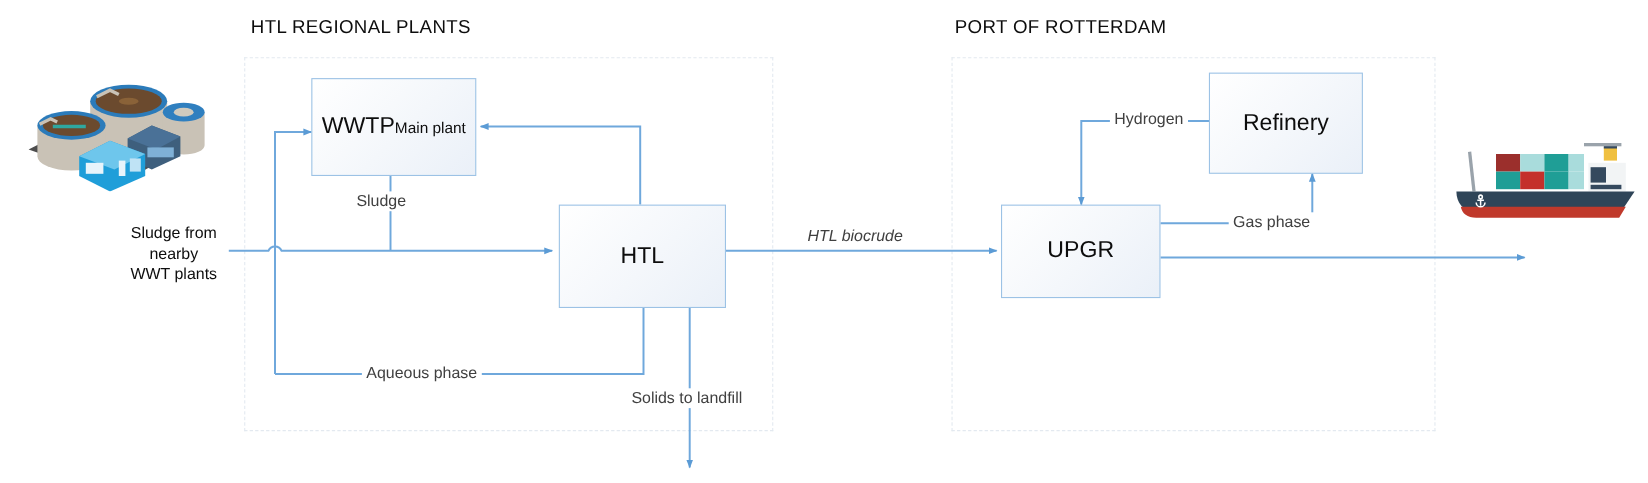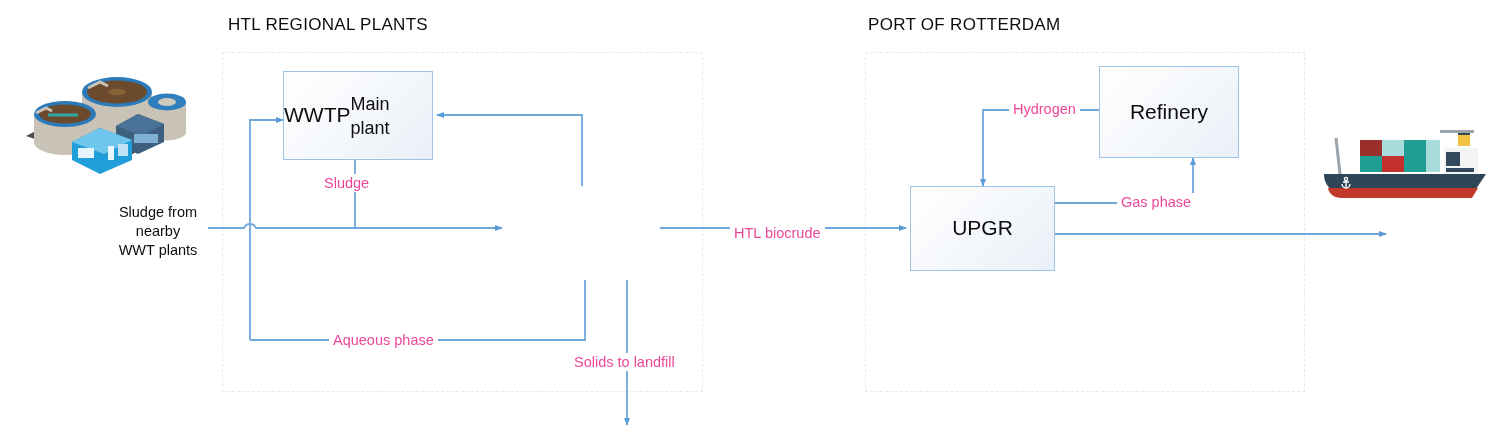--- a/index.html
+++ b/index.html
@@ -30,26 +30,26 @@
     box-sizing:border-box;
     border:1px solid #9cc2e5;
     background:linear-gradient(135deg,#ffffff 0%,#f4f7fb 55%,#eaf0f8 100%);
     display:flex;
     flex-direction:row;
     align-items:center;
     justify-content:center;
     color:#0d0d0d;
   }
   .proc-title{font-size:21px;line-height:1.05;}
-  .proc-sub{font-size:18px;line-height:1.3;margin-top:2px;}
+  .proc-sub{font-size:14px;line-height:1.3;margin-top:2px;}
 
   .edge-label{
     position:absolute;
     font-size:14.5px;
-    color:#ec4899;
+    color:#404040;
     background:#ffffff;
     padding:0 4px;
     white-space:nowrap;
     line-height:1.25;
   }
   .io-label{
     position:absolute;
     font-size:14.5px;
     color:#0d0d0d;
     text-align:center;
@@ -97,20 +97,23 @@
 
       <path d="M1055,234 L1386,234" marker-end="url(#ah)"></path>
     </g>
   </svg>
 
   <div class="proc-box" style="left:283px;top:71px;width:150px;height:89px;">
     <div class="proc-title">WWTP</div>
     <div class="proc-sub">Main plant</div>
   </div>
 
+  <div class="proc-box" style="left:508px;top:186px;width:152px;height:94px;">
+    <div class="proc-title">HTL</div>
+  </div>
 
   <div class="proc-box" style="left:910px;top:186px;width:145px;height:85px;">
     <div class="proc-title">UPGR</div>
   </div>
 
   <div class="proc-box" style="left:1099px;top:66px;width:140px;height:92px;">
     <div class="proc-title">Refinery</div>
   </div>
 
   <div class="io-label" style="left:103px;top:203px;width:110px;">
@@ -119,21 +122,21 @@
     <div>WWT plants</div>
   </div>
 
 
   <div class="edge-label" style="left:320px;top:174px;">Sludge</div>
 
   <div class="edge-label" style="left:329px;top:331px;">Aqueous phase</div>
 
   <div class="edge-label" style="left:570px;top:353px;">Solids to landfill</div>
 
-  <div class="edge-label" style="left:730px;top:224px;">HTL biocrude</div>
+  <div class="edge-label" style="left:730px;top:206px;font-style:italic;">HTL biocrude</div>
 
   <div class="edge-label" style="left:1009px;top:100px;">Hydrogen</div>
 
   <div class="edge-label" style="left:1117px;top:193px;">Gas phase</div>
 
 
   <svg class="art" style="left:8px;top:62px;" width="190" height="112" viewBox="0 0 190 112" xmlns="http://www.w3.org/2000/svg">
     <polygon points="18,74 92,36 176,62 104,104" fill="#4d4d4d"></polygon>
 
     <path d="M74,30 L74,62 a35,15 0 0 0 70,0 L144,30 z" fill="#c9c2b6"></path>

